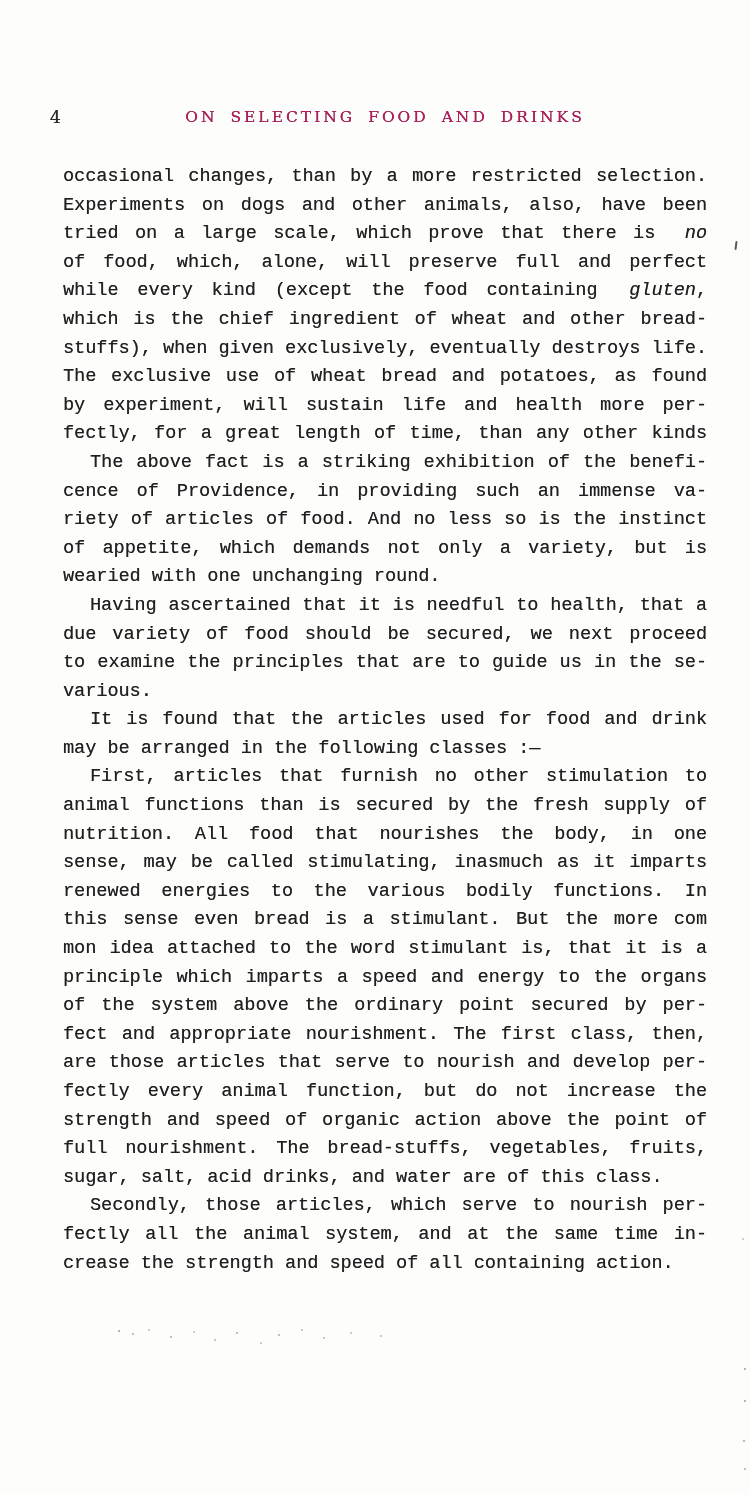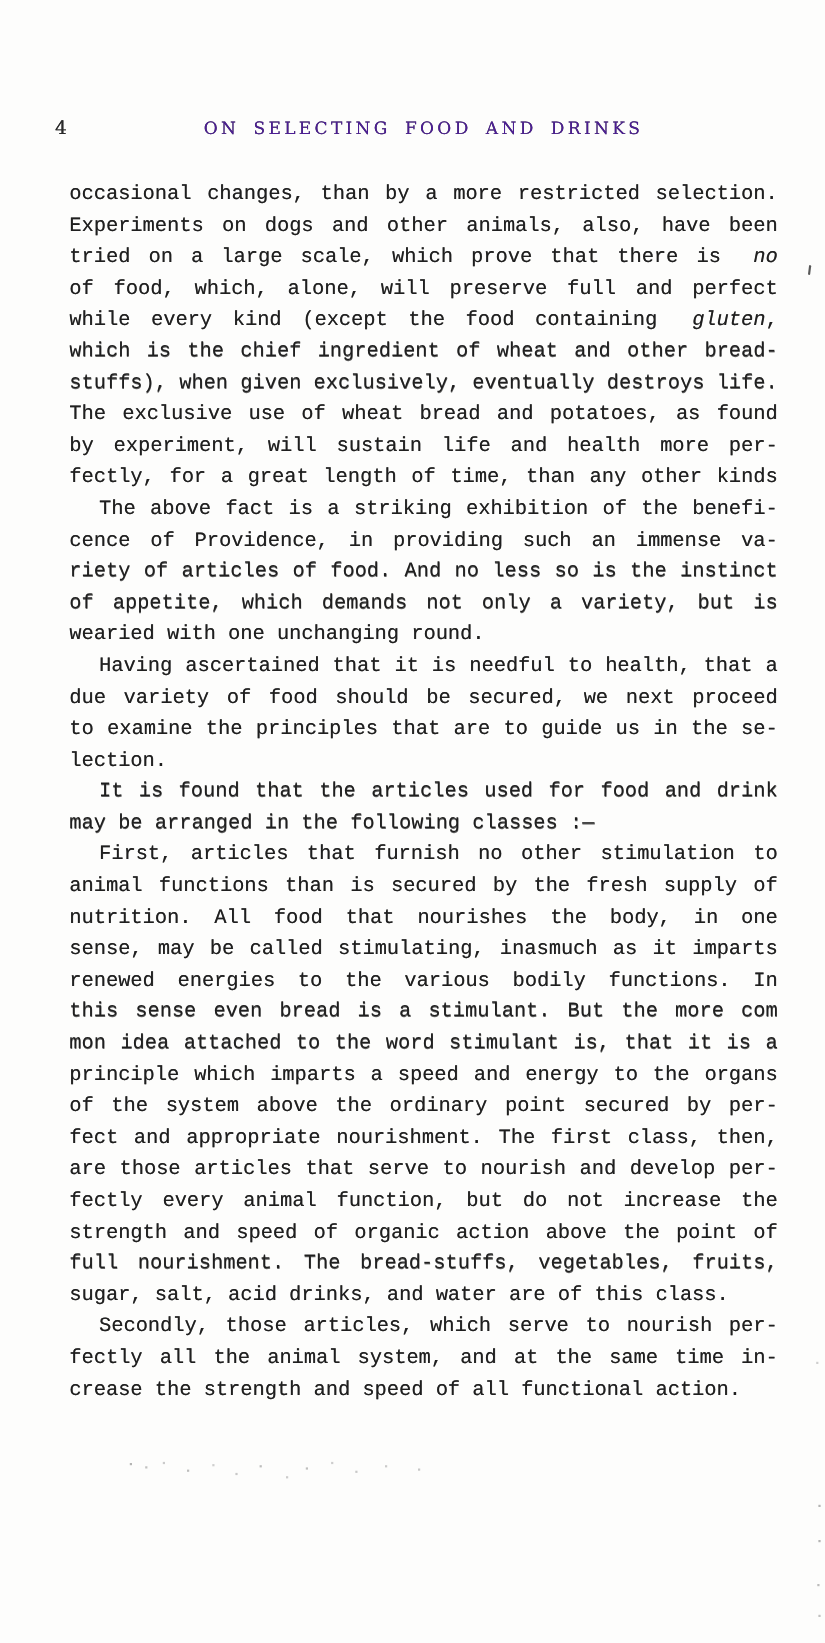--- a/index.html
+++ b/index.html
@@ -26,21 +26,21 @@
   }
   .running-head {
     position: absolute;
     left: 63px;
     top: 108px;
     width: 644px;
     text-align: center;
     font-size: 15.5px;
     letter-spacing: 3px;
     word-spacing: 5px;
-    color: #4c1d95;
+    color: #be185d;
     text-shadow: 0 0 0.6px rgba(10,10,10,0.75);
     white-space: nowrap;
   }
   .body-text {
     position: absolute;
     left: 63px;
     top: 163px;
     width: 644px;
   }
   .line {
@@ -135,21 +135,21 @@
       <div class="line">cence of Providence, in providing such an immense va-</div>
       <div class="line">riety of articles of food.  And no less so is the instinct</div>
       <div class="line">of appetite, which demands not only a variety, but is</div>
       <div class="line end">wearied with one unchanging round.</div>
     </div>
 
     <div>
       <div class="line indent">Having ascertained that it is needful to health, that a</div>
       <div class="line">due variety of food should be secured, we next proceed</div>
       <div class="line">to examine the principles that are to guide us in the se-</div>
-      <div class="line end">lection.</div>
+      <div class="line end">various.</div>
     </div>
 
     <div>
       <div class="line indent">It is found that the articles used for food and drink</div>
       <div class="line end">may be arranged in the following classes :—</div>
     </div>
 
     <div>
       <div class="line indent">First, articles that furnish no other stimulation to the</div>
       <div class="line">animal functions than is secured by the fresh supply of</div>
@@ -164,21 +164,21 @@
       <div class="line">are those articles that serve to nourish and develop per-</div>
       <div class="line">fectly every animal function, but do not increase the</div>
       <div class="line">strength and speed of organic action above the point of</div>
       <div class="line">full nourishment.  The bread-stuffs, vegetables, fruits,</div>
       <div class="line end">sugar, salt, acid drinks, and water are of this class.</div>
     </div>
 
     <div>
       <div class="line indent">Secondly, those articles, which serve to nourish per-</div>
       <div class="line">fectly all the animal system, and at the same time in-</div>
-      <div class="line end">crease the strength and speed of all functional action.</div>
+      <div class="line end">crease the strength and speed of all containing action.</div>
     </div>
 
   </div>
 
   <div class="margin-tick"></div>
   <div class="scan-noise"></div>
   <div class="edge-specks"></div>
 
 </div>
 

